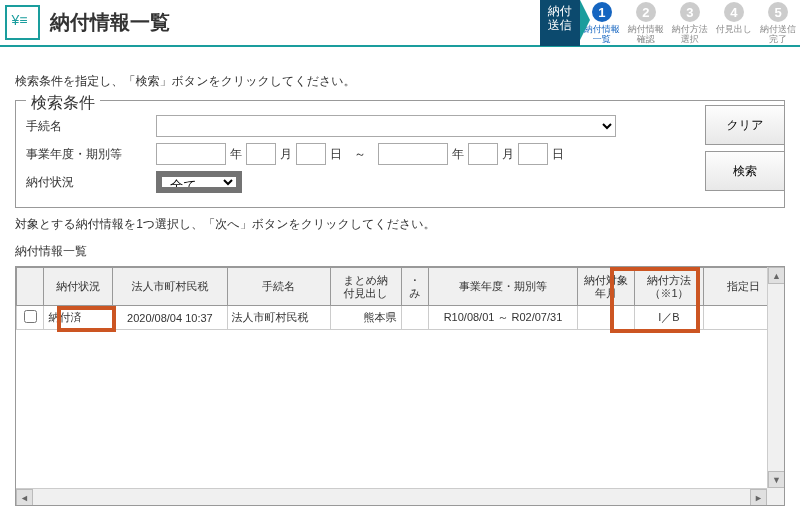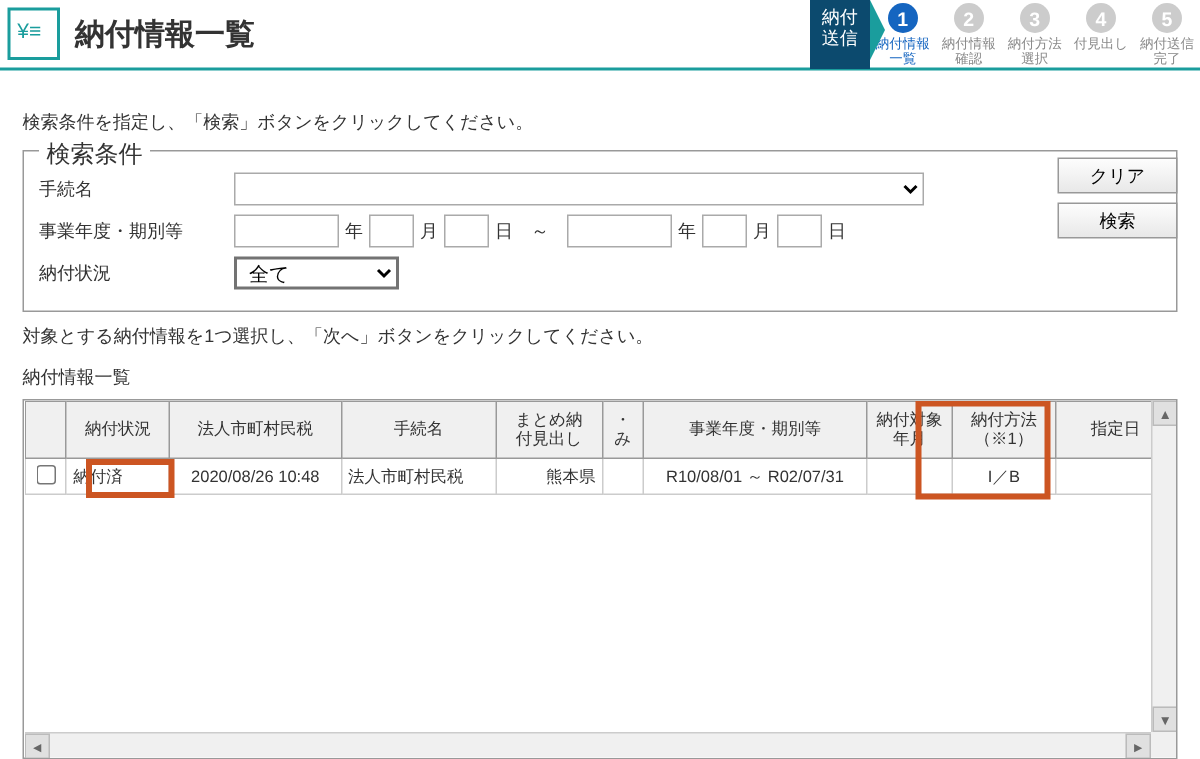--- a/index.html
+++ b/index.html
@@ -117,23 +117,23 @@
       gap: 4px;
       flex: 1;
     }
     .select-wide {
       width: 460px;
       height: 22px;
       border: 1px solid #aaa;
       background: #fff;
     }
     .select-narrow {
-      width: 110px;
-      height: 22px;
-      border: 2px solid #737373;
+      width: 86px;
+      height: 22px;
+      border: 6px solid #737373;
       background: #fff;
       padding-left: 4px;
     }
     .input-sm {
       width: 70px;
       height: 22px;
       border: 1px solid #aaa;
       padding: 0 4px;
     }
     .input-xs {
@@ -146,21 +146,21 @@
     .button-group {
       display: flex;
       flex-direction: column;
       gap: 6px;
       position: absolute;
       right: 15px;
       top: 105px;
     }
     .btn {
       width: 80px;
-      height: 24px;
+      height: 40px;
       background: linear-gradient(#fdfdfd, #e8e8e8);
       border: 1px solid #999;
       cursor: pointer;
       font-size: 12px;
     }
     .section-label { margin: 6px 0; }
     .table-container {
       border: 1px solid #999;
       overflow: auto;
       height: 240px;
@@ -352,21 +352,21 @@
           <th>事業年度・期別等</th>
           <th>納付対象<br>年月</th>
           <th>納付方法<br>（※1）</th>
           <th>指定日</th>
         </tr>
       </thead>
       <tbody>
         <tr>
           <td><input type="checkbox" style=""></td>
           <td style="text-align:left;margin-top:11px;">納付済</td>
-          <td>2020/08/26 10:48</td>
+          <td>2020/08/04 10:37</td>
           <td style="text-align:left;">法人市町村民税</td>
           <td style="text-align:right;">熊本県</td>
           <td></td>
           <td>R10/08/01 ～ R02/07/31</td>
           <td></td>
           <td>I／B</td>
           <td></td>
         </tr>
       </tbody>
     </table>

